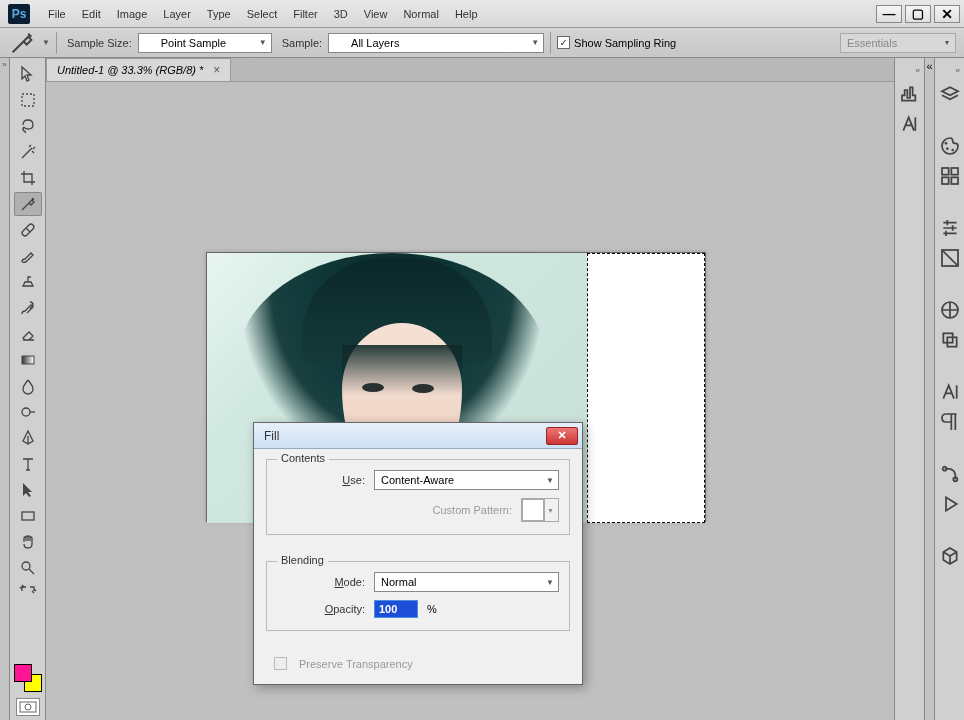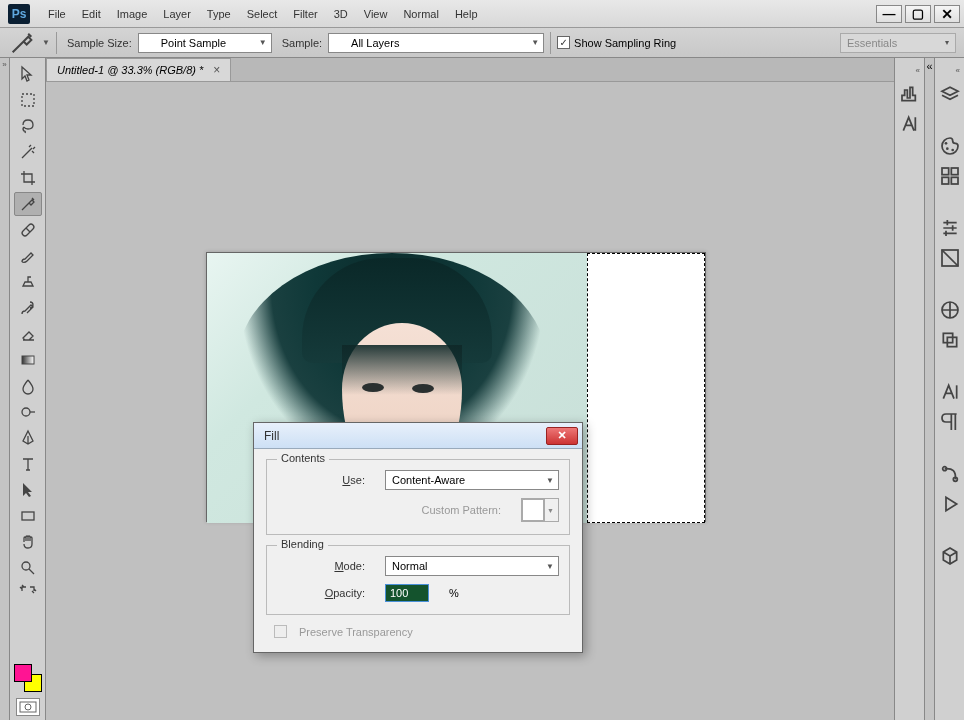--- a/index.html
+++ b/index.html
@@ -68,34 +68,34 @@
 .panel-gap { height: 14px; }
 
 
 .dialog { position: absolute; left: 253px; top: 422px; width: 330px; background: #f0f0f0; border: 1px solid #666; box-shadow: 3px 3px 10px rgba(0,0,0,0.3); }
 .dialog-titlebar { height: 26px; background: linear-gradient(#e8f0fb, #cde0f5); border-bottom: 1px solid #9ab; display: flex; align-items: center; padding: 0 4px 0 10px; }
 .dialog-title { font-size: 12px; color: #333; }
 .dialog-close { margin-left: auto; width: 32px; height: 18px; background: linear-gradient(#e77, #c33); border: 1px solid #922; border-radius: 2px; display: flex; align-items: center; justify-content: center; color: #fff; font-weight: bold; font-size: 11px; cursor: pointer; }
 .dialog-body { padding: 10px 12px 14px 12px; display: flex; gap: 14px; }
 .dialog-left { flex: 1; }
 .dialog-right { width: 80px; display: flex; flex-direction: column; gap: 6px; padding-top: 2px;}
-.fieldset { border: 1px solid #bbb; padding: 10px 10px 12px 10px; margin-bottom: 10px; position: relative; }
+.fieldset { border: 1px solid #bbb; padding: 10px 10px 12px 10px; margin-bottom: 26px; position: relative; }
 .fieldset-legend { position: absolute; top: -8px; left: 10px; background: #f0f0f0; padding: 0 4px; font-size: 11px; color: #333; }
-.field-row { display: flex; align-items: center; gap: 20px; margin-bottom: 8px; }
+.field-row { display: flex; align-items: center; gap: 9px; margin-bottom: 8px; }
 .field-row:last-child { margin-bottom: 0; }
 .field-label { text-align: right; width: 88px; color: #333; }
 .field-label.disabled { color: #999; }
 .field-label .u{ text-decoration: underline; }
 .dlg-dropdown { flex:1; background: #fff; border: 1px solid #888; height: 20px; display: flex; align-items: center; padding: 0 4px 0 6px; cursor: pointer; }
 .dlg-dropdown .dropdown-arrow{ font-size:8px; }
 .pattern-swatch { width: 22px; height: 22px; border: 1px solid #aaa; background: #fff; }
 .pattern-picker{ width:38px; height:24px; border:1px solid #aaa; display:flex; align-items:center; }
 .pattern-picker .arrow-box{width:12px; height:100%; border-left:1px solid #aaa; display:flex; align-items:center; justify-content:center; font-size:7px; color:#888;}
 .opacity-input { width: 44px; background: #fff; border: 1px solid #4a90d9; padding: 2px 4px; color: #000; }
-.opacity-input.selected { background: #14532d; color: #fff; }
+.opacity-input.selected { background: #1d4ed8; color: #fff; font-weight: bold; }
 .dlg-btn { height: 22px; background: linear-gradient(#fefefe, #e4e4e4); border: 1px solid #888; border-radius: 3px; cursor: pointer; display:flex; align-items:center; justify-content:center;}
 .dlg-btn.default { border: 1px solid #3b7dd8; box-shadow: 0 0 0 1px #8db8e8 inset; }
 .preserve-row{ display:flex; align-items:center; gap:12px; color:#999; margin-top:4px; padding-left:8px;}
 .checkbox-dis{ width:13px; height:13px; border:1px solid #bbb; background:#eee;}
 
 
 .ico { stroke: #444; fill: none; stroke-width: 1.3; }
 </style>
 </head>
 <body>

